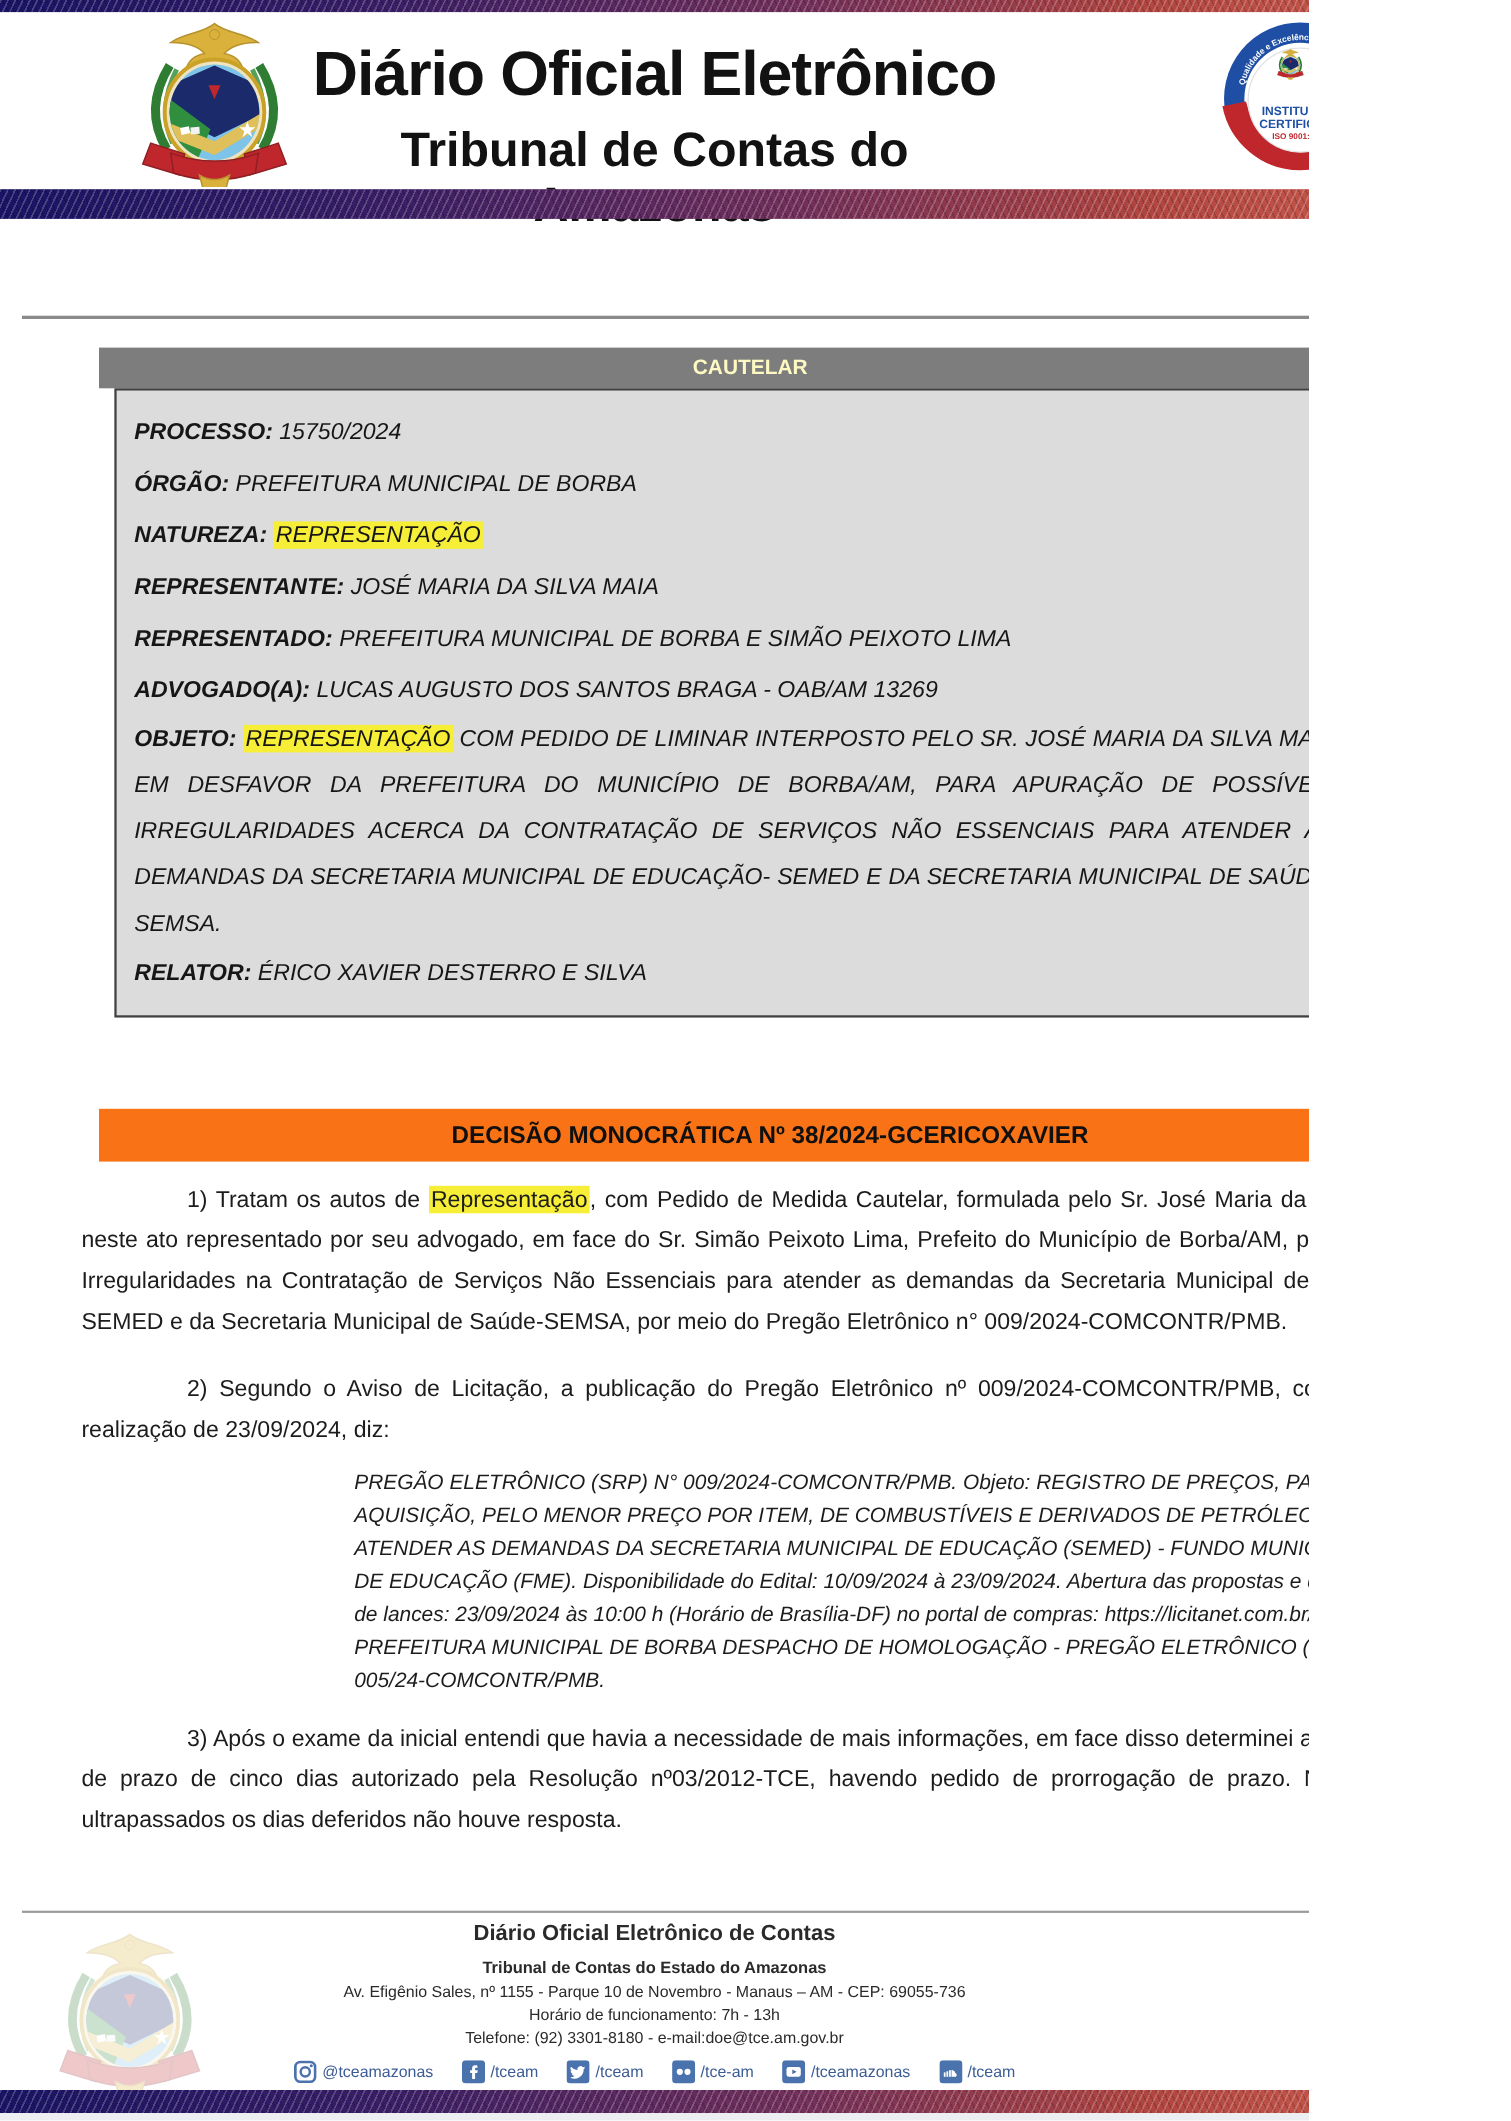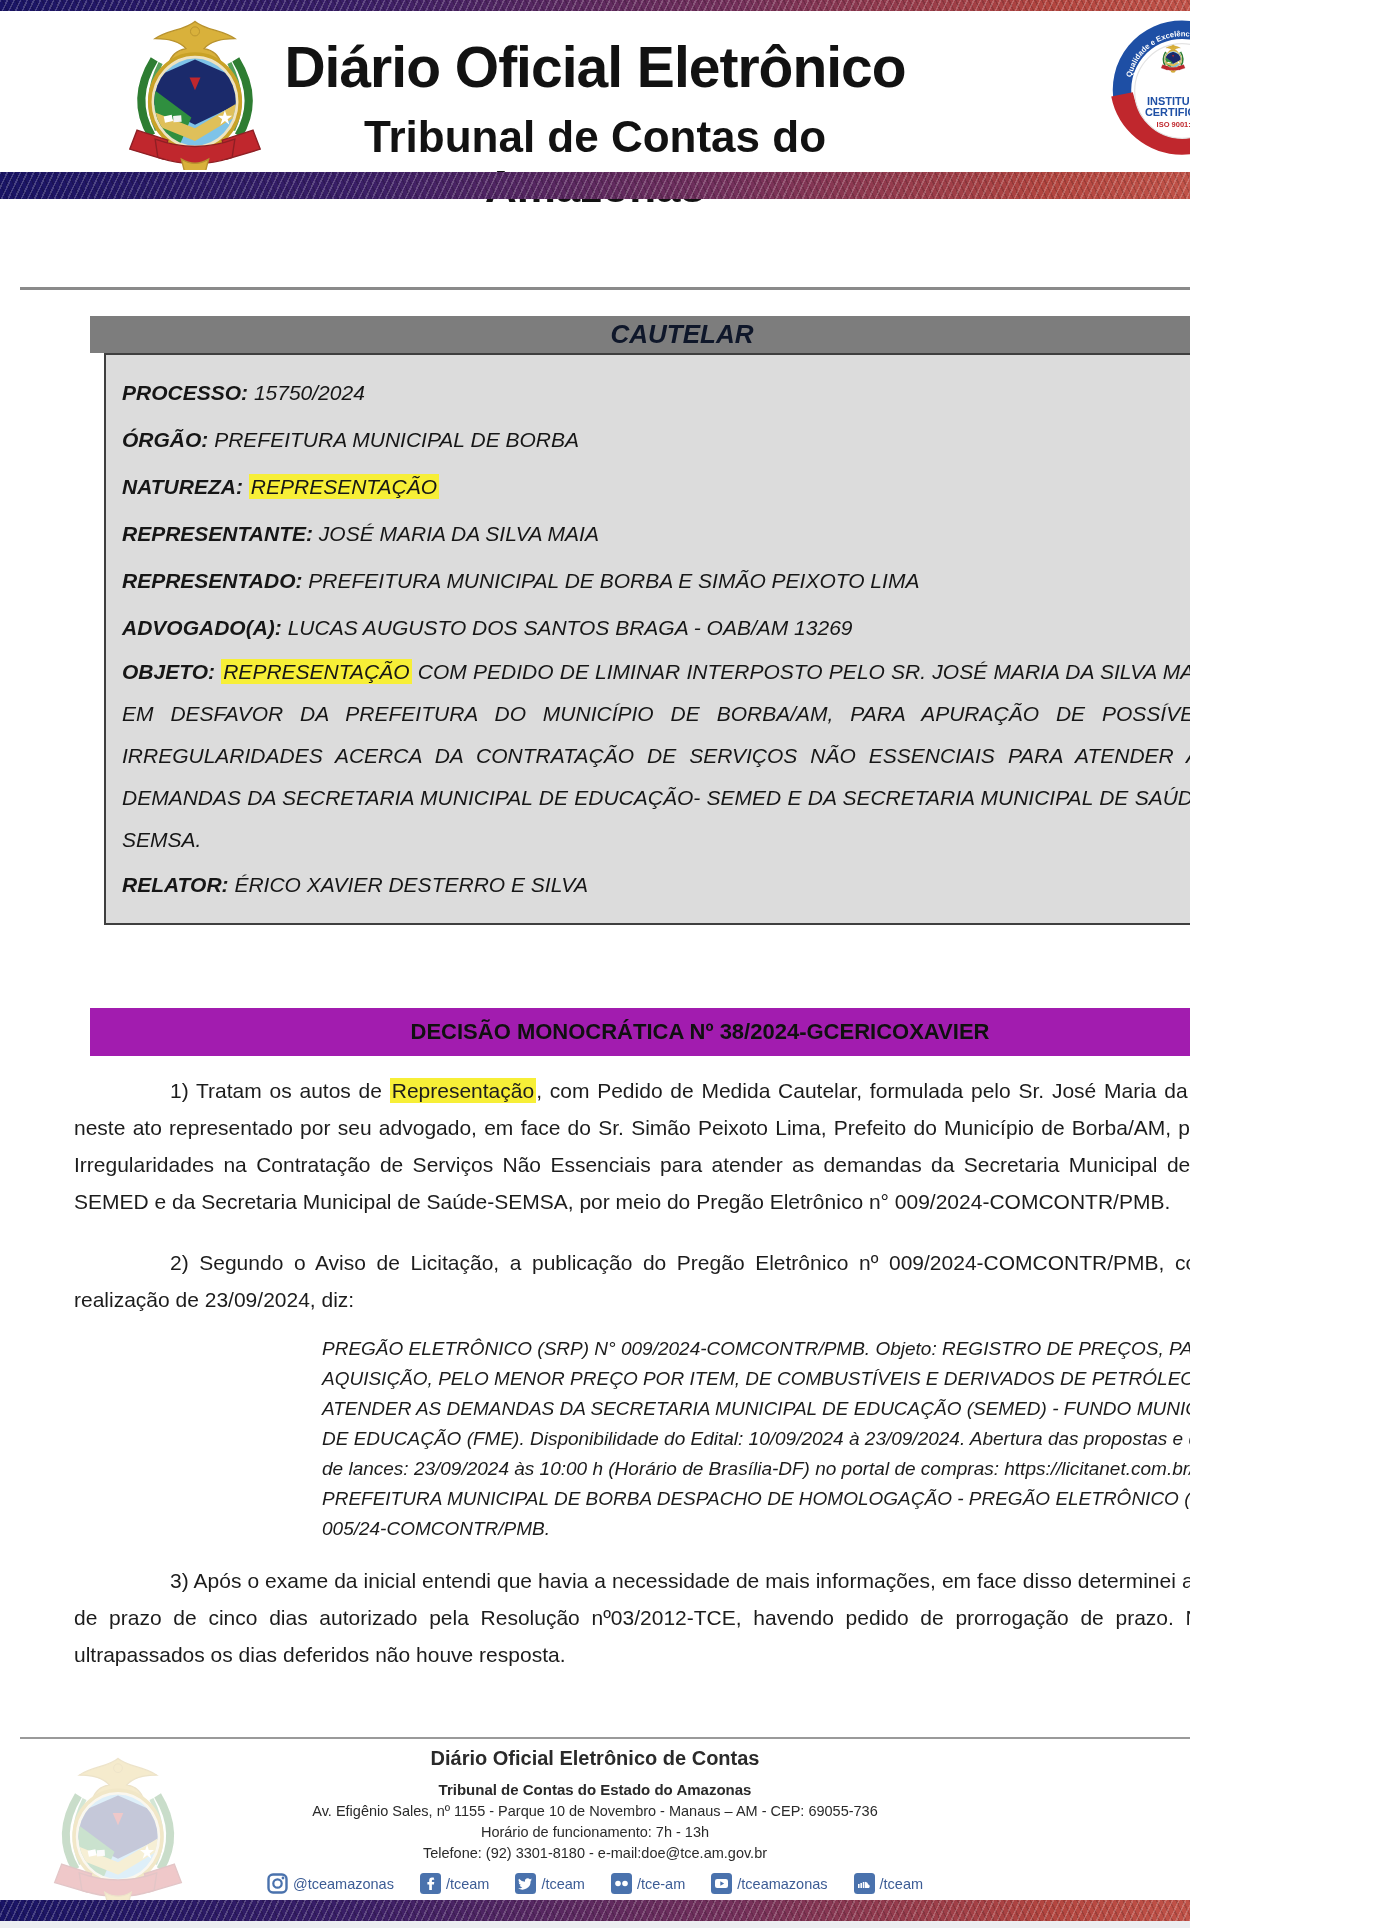--- a/index.html
+++ b/index.html
@@ -24,22 +24,22 @@
   .badge-box  { position:absolute; left:1102px; top:16px; width:188px; height:150px; }
   .masthead-titles { position:absolute; left:250px; right:250px; top:34px; text-align:center; color:#121212; }
   .m-title    { font-size:57px; font-weight:700; letter-spacing:-1px; }
   .m-subtitle { font-size:44px; font-weight:700; margin-top:12px; }
 
   
   .dateline { position:absolute; top:238px; left:90px; width:1194px; display:flex; justify-content:space-between; font-size:23px; color:#1b1b1b; }
   .rule-top { position:absolute; top:287px; left:20px; width:1334px; height:3px; background:#8a8a8a; }
 
   .section-bar { position:absolute; left:90px; width:1184px; text-align:center; font-weight:700; }
-  .bar-cautelar { top:316px; height:37px; line-height:37px; background:#7d7d7d; color:#0f172a; font-size:26px;font-style:italic; }
-  .bar-decision { top:1008px; height:48px; line-height:48px; background:#a21caf; color:#101010; font-size:22px;padding-left:36px; }
+  .bar-cautelar { top:316px; height:37px; line-height:37px; background:#7d7d7d; color:#fef9c3; font-size:19px; }
+  .bar-decision { top:1008px; height:48px; line-height:48px; background:#f97316; color:#101010; font-size:22px;padding-left:36px; }
 
   .case-box { position:absolute; left:104px; top:353px; width:1128px; height:572px;
               background:#dcdcdc; border:2px solid #3f3f3f; padding:14px 16px; color:#161616;font-style:italic; }
   .cb-row { font-size:21px; line-height:47px; white-space:nowrap; }
   .cb-par { font-size:21px; line-height:42px; text-align:justify; }
   .cb-label { font-weight:700; }
   mark.hl { background:#f7ef37; color:inherit; padding:1px 2px; }
 
   .doc-body { position:absolute; left:74px; top:1072px; width:1226px; color:#1c1c1c; font-size:21px; }
   .doc-body p.bp { line-height:37px; text-align:justify; text-indent:96px; }

